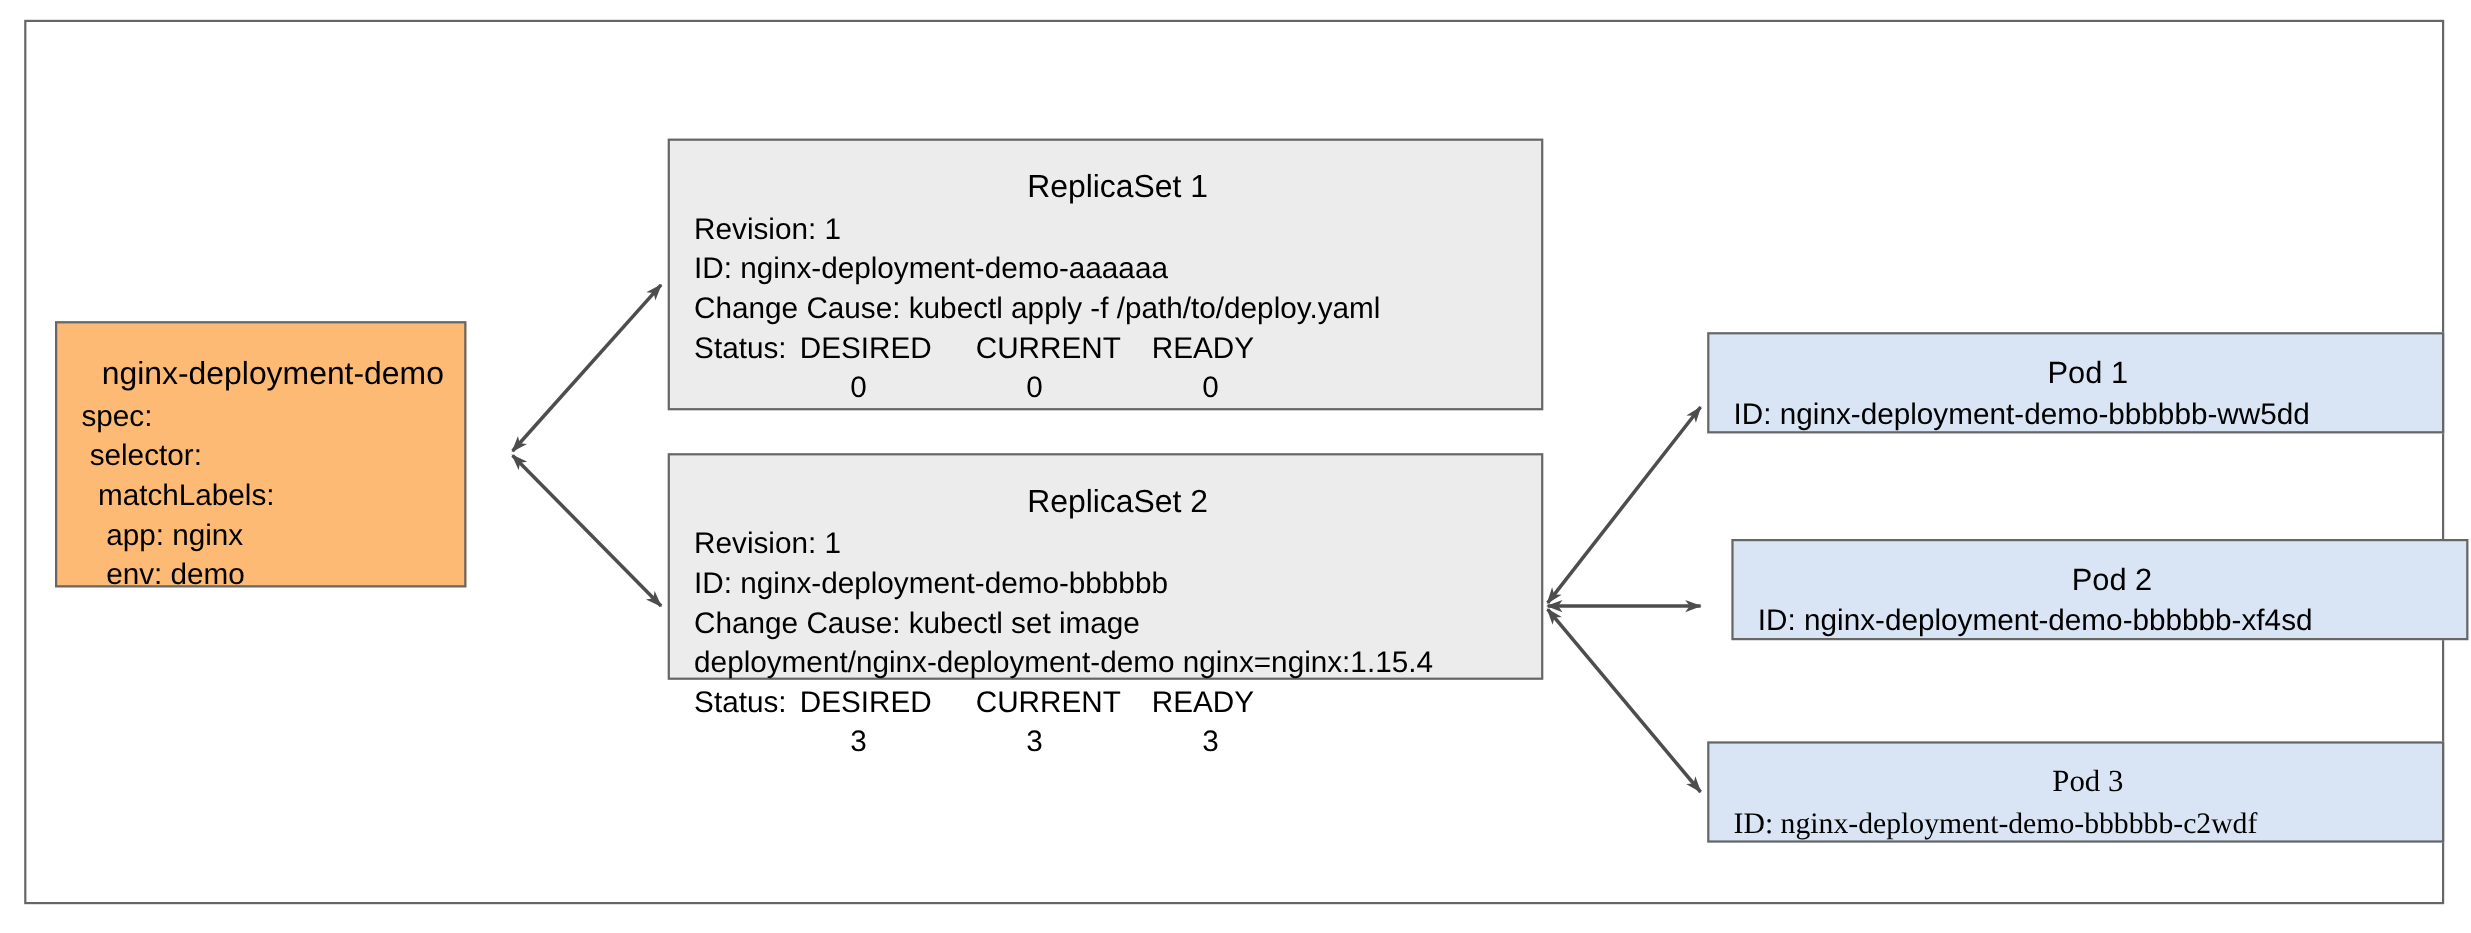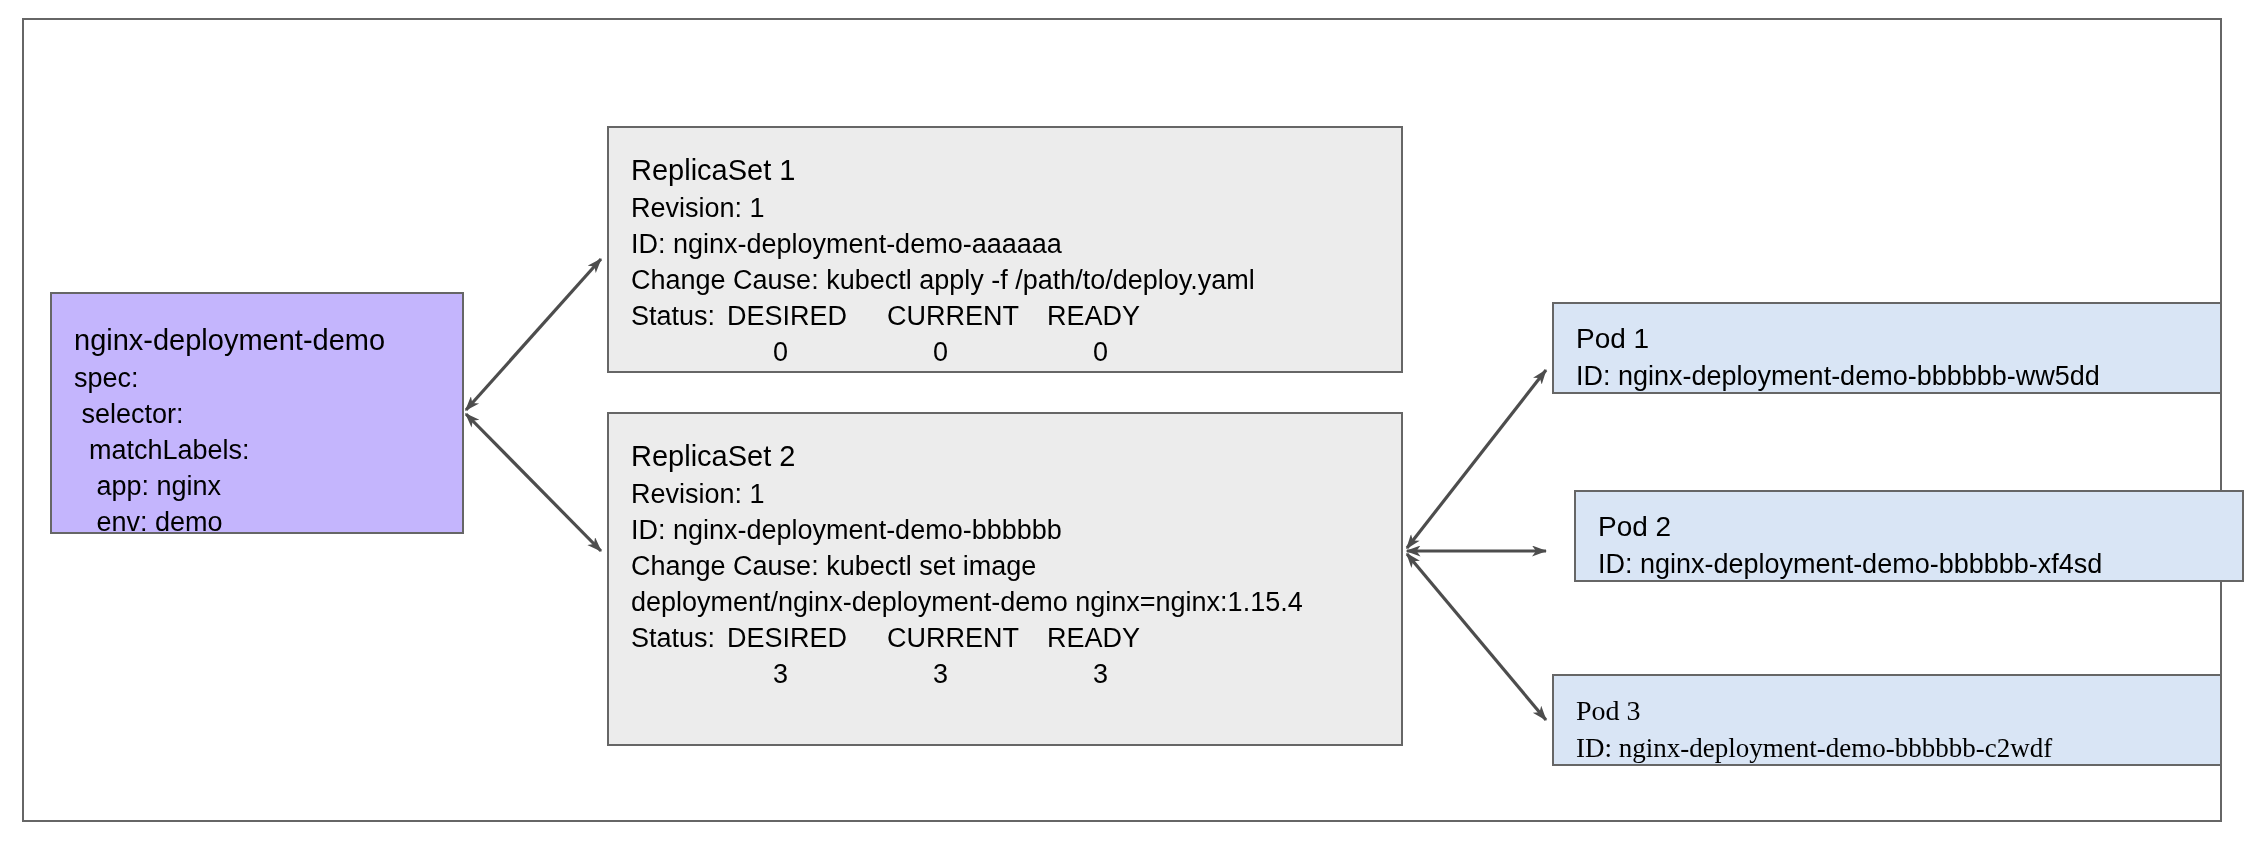--- a/index.html
+++ b/index.html
@@ -50,46 +50,47 @@
     white-space: pre;
     font-size: 27px;
     line-height: 36px;
     height: 36px;
   }
   .node .title {
     font-size: 29px;
     line-height: 40px;
     height: 40px;
     white-space: pre;
+    text-align: center;
   }
   
   .spec-box {
     left: 50px;
     top: 292px;
-    width: 414px;
+    width: 374px;
     height: 242px;
-    background: #c4b5fd;
+    background: #fdba74;
     padding: 26px 0 0 22px;
   }
   
   .rs-box {
     background: #ececec;
     padding: 22px 0 0 22px;
   }
   #rs1 {
     left: 607px;
     top: 126px;
     width: 796px;
     height: 247px;
   }
   #rs2 {
     left: 607px;
     top: 412px;
     width: 796px;
-    height: 334px;
+    height: 206px;
   }
   
   .status-row {
     display: flex;
     font-size: 27px;
     line-height: 36px;
     height: 36px;
     white-space: pre;
   }
   .status-label { width: 96px; }

